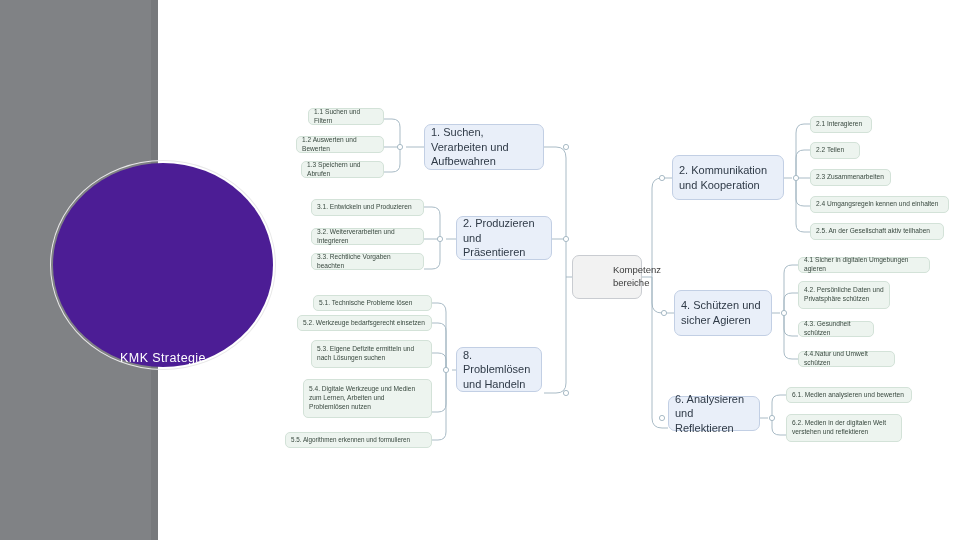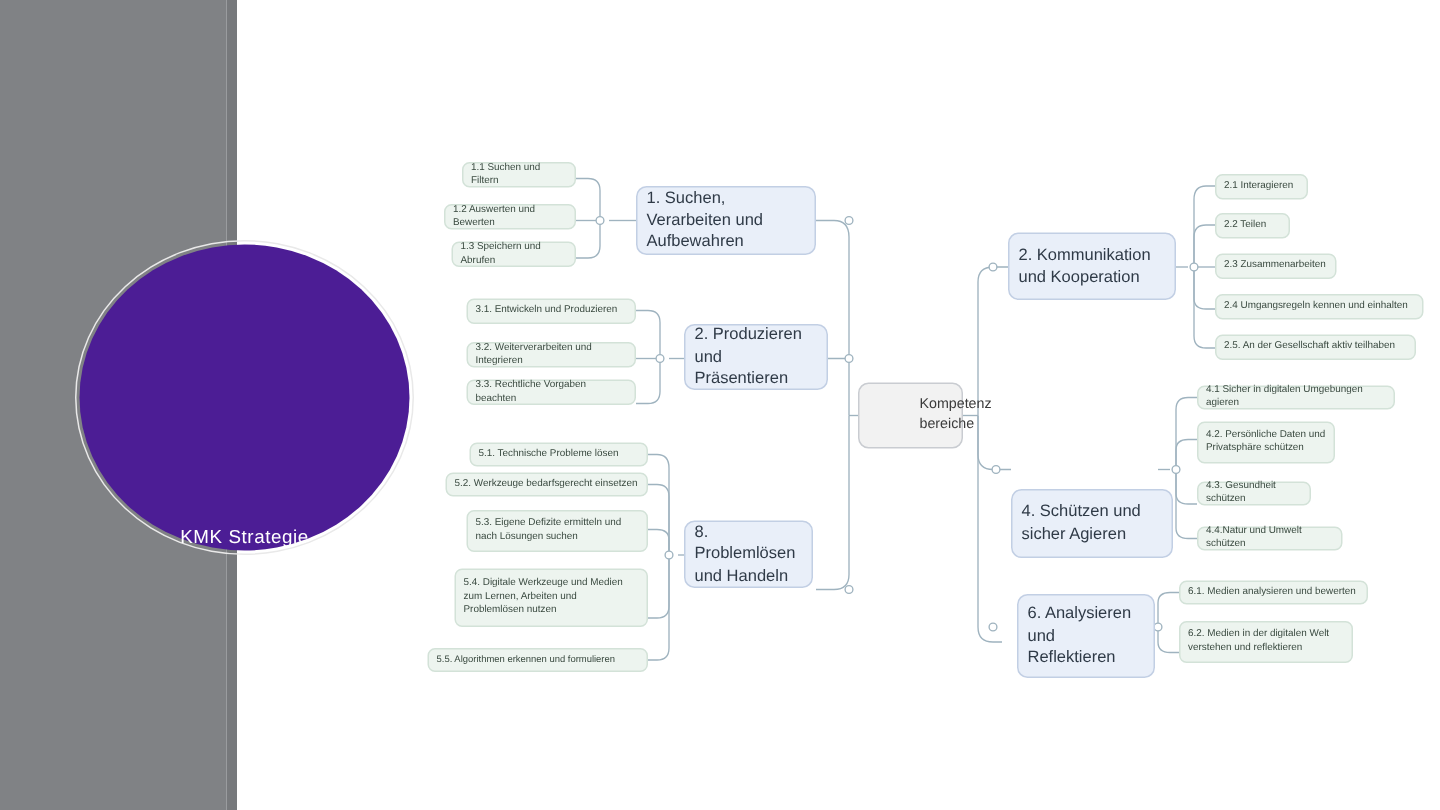--- a/index.html
+++ b/index.html
@@ -276,37 +276,37 @@
   <div class="node n-leaf" style="left:810px; top:169px; width:81px; height:17px;">
     <span>2.3 Zusammenarbeiten</span>
   </div>
   <div class="node n-leaf" style="left:810px; top:196px; width:139px; height:17px;">
     <span>2.4 Umgangsregeln kennen und einhalten</span>
   </div>
   <div class="node n-leaf" style="left:810px; top:223px; width:134px; height:17px;">
     <span>2.5. An der Gesellschaft aktiv teilhaben</span>
   </div>
 
-  <div class="node n-area" style="left:674px; top:290px; width:108px; height:46px;margin-top:36px;">
+  <div class="node n-area" style="left:674px; top:290px; width:98px; height:46px;">
     <span>4. Schützen und sicher Agieren</span>
   </div>
   <div class="node n-leaf" style="left:798px; top:257px; width:132px; height:16px;">
     <span>4.1 Sicher in digitalen Umgebungen agieren</span>
   </div>
   <div class="node n-leaf" style="left:798px; top:281px; width:92px; height:28px;">
     <span>4.2. Persönliche Daten und Privatsphäre schützen</span>
   </div>
   <div class="node n-leaf" style="left:798px; top:321px; width:76px; height:16px;">
     <span>4.3. Gesundheit schützen</span>
   </div>
   <div class="node n-leaf" style="left:798px; top:351px; width:97px; height:16px;">
     <span>4.4.Natur und Umwelt schützen</span>
   </div>
 
-  <div class="node n-area" style="left:668px; top:396px; width:92px; height:56px;margin-left:10px;">
+  <div class="node n-area" style="left:668px; top:396px; width:92px; height:35px;">
     <span>6. Analysieren und Reflektieren</span>
   </div>
   <div class="node n-leaf" style="left:786px; top:387px; width:126px; height:16px;">
     <span>6.1. Medien analysieren und bewerten</span>
   </div>
   <div class="node n-leaf" style="left:786px; top:414px; width:116px; height:28px;">
     <span>6.2. Medien in der digitalen Welt verstehen und reflektieren</span>
   </div>
 
 </div>

